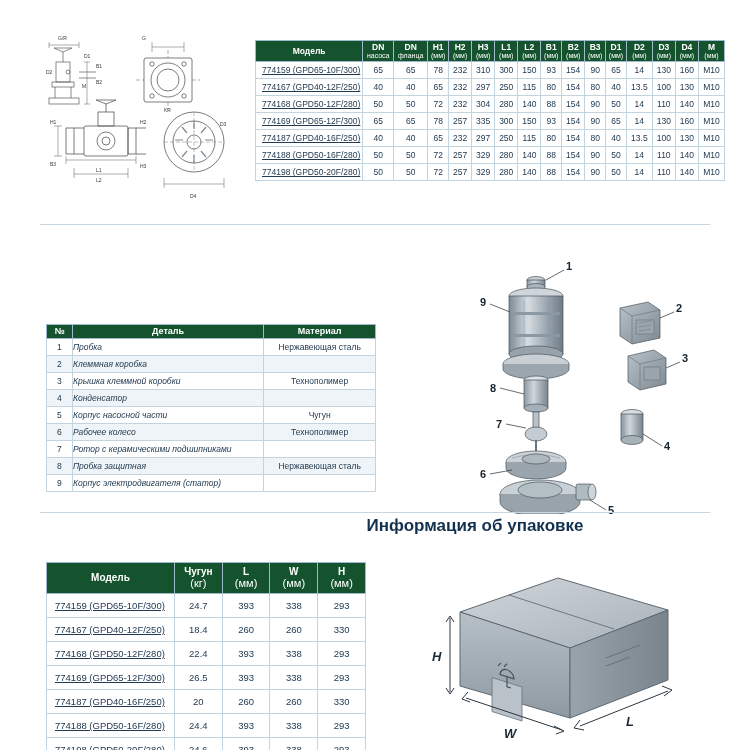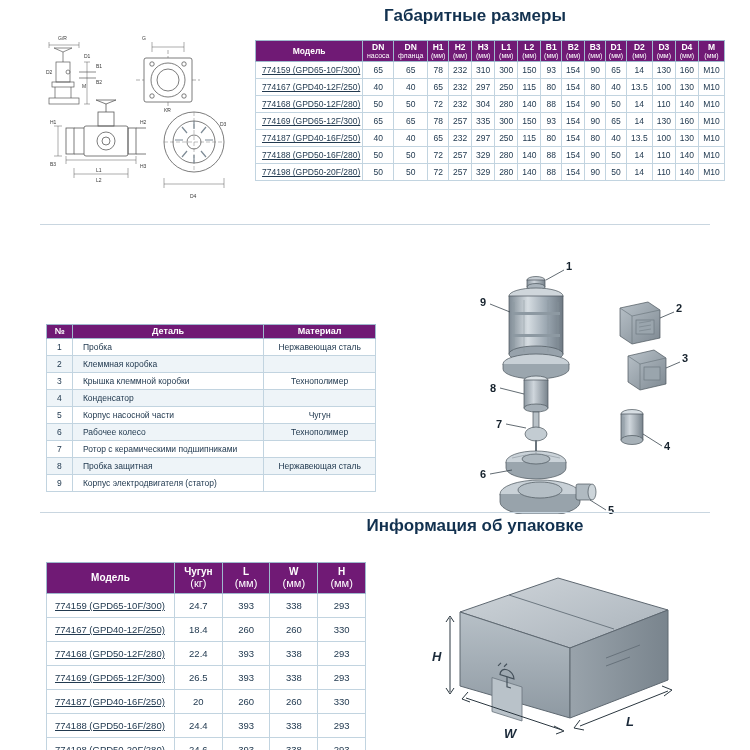--- a/index.html
+++ b/index.html
@@ -19,21 +19,21 @@
     color:#12314f;
   }
   
   #sec1 { position:absolute; left:0; top:0; width:750px; height:226px; }
   #title1 { position:absolute; left:245px; top:6px; width:460px; }
   #dimDrawing { position:absolute; left:44px; top:28px; width:196px; height:176px; }
   #dimTable { position:absolute; left:255px; top:40px; width:470px; }
 
   table.t { border-collapse:collapse; font-size:8.5px; }
   table.t th {
-    background:#701a75;
+    background:#14532d;
     color:#ffffff;
     font-weight:bold;
     border:1px solid #9fb9cd;
     padding:2px 1px;
     text-align:center;
     line-height:1.05;
   }
   table.t td {
     border:1px solid #c2d4e0;
     padding:3px 2px;
@@ -49,21 +49,21 @@
   
   .divider { position:absolute; height:1px; background:#c9d6e0; }
 
   
   #sec2 { position:absolute; left:0; top:226px; width:750px; height:288px; }
   #title2 { position:absolute; left:245px; top:0px; width:460px; }
   #partTable { position:absolute; left:46px; top:98px; width:330px; }
   #partTable th { font-size:9px; }
   #partTable td { font-size:8.5px; }
   #partTable td.num { width:26px; text-align:center; }
-  #partTable td.det { text-align:left; padding-left:10px; width:192px; }
+  #partTable td.det { text-align:left; padding-left:0; width:192px;font-style:italic; }
   #partTable td.mat { text-align:center; width:112px; }
   #partTable tr.alt td { background:#eef4f8; }
   #explode { position:absolute; left:440px; top:30px; width:300px; height:258px; }
 
   
   #sec3 { position:absolute; left:0; top:514px; width:596px; height:236px; }
   #title3 { position:absolute; left:245px; top:2px; width:460px; }
   #packTable { position:absolute; left:46px; top:48px; width:320px; }
   #packTable th { font-size:10px; padding:4px 2px; }
   #packTable td { font-size:9.5px; padding:6px 2px; }
@@ -72,21 +72,20 @@
   #boxArt { position:absolute; left:430px; top:52px; width:300px; height:180px; }
 
   .lbl { font-style:italic; font-weight:bold; font-size:13px; fill:#1b2a3a; }
   svg { display:block; }
 </style>
 </head>
 <body>
 
 <div id="sec1">
 
-  <div id="title1" class="section-title">Габаритные размеры</div>
 
   <div id="dimDrawing">
     <svg viewBox="0 0 196 176" width="196" height="176">
       <g fill="none" stroke="#5a5a5a" stroke-width="0.7">
 
         <rect x="12" y="34" width="14" height="20"></rect>
         <path d="M19 34 L19 24 L10 20 L28 20 L19 24"></path>
         <rect x="8" y="54" width="22" height="5"></rect>
         <path d="M11 59 L11 70 M27 59 L27 70"></path>
         <rect x="5" y="70" width="30" height="6"></rect>

